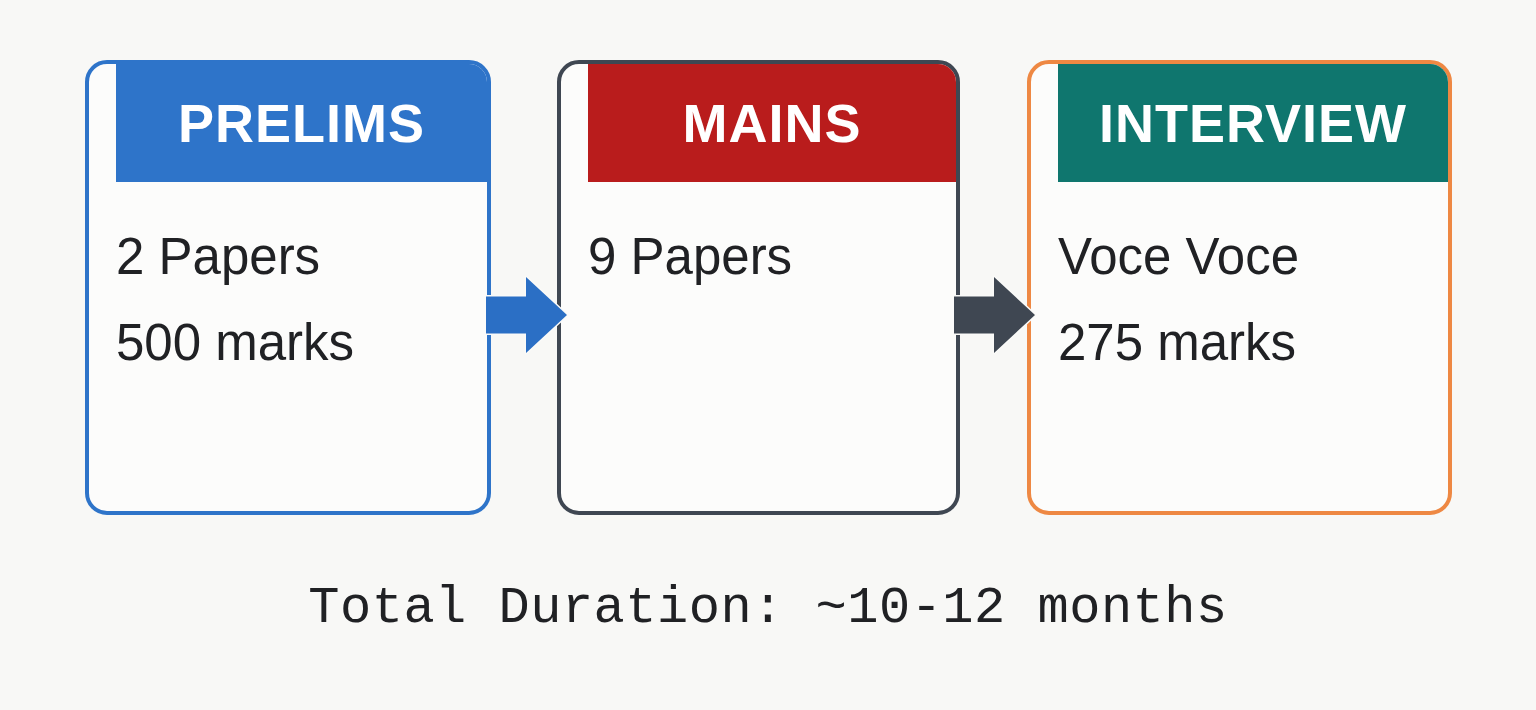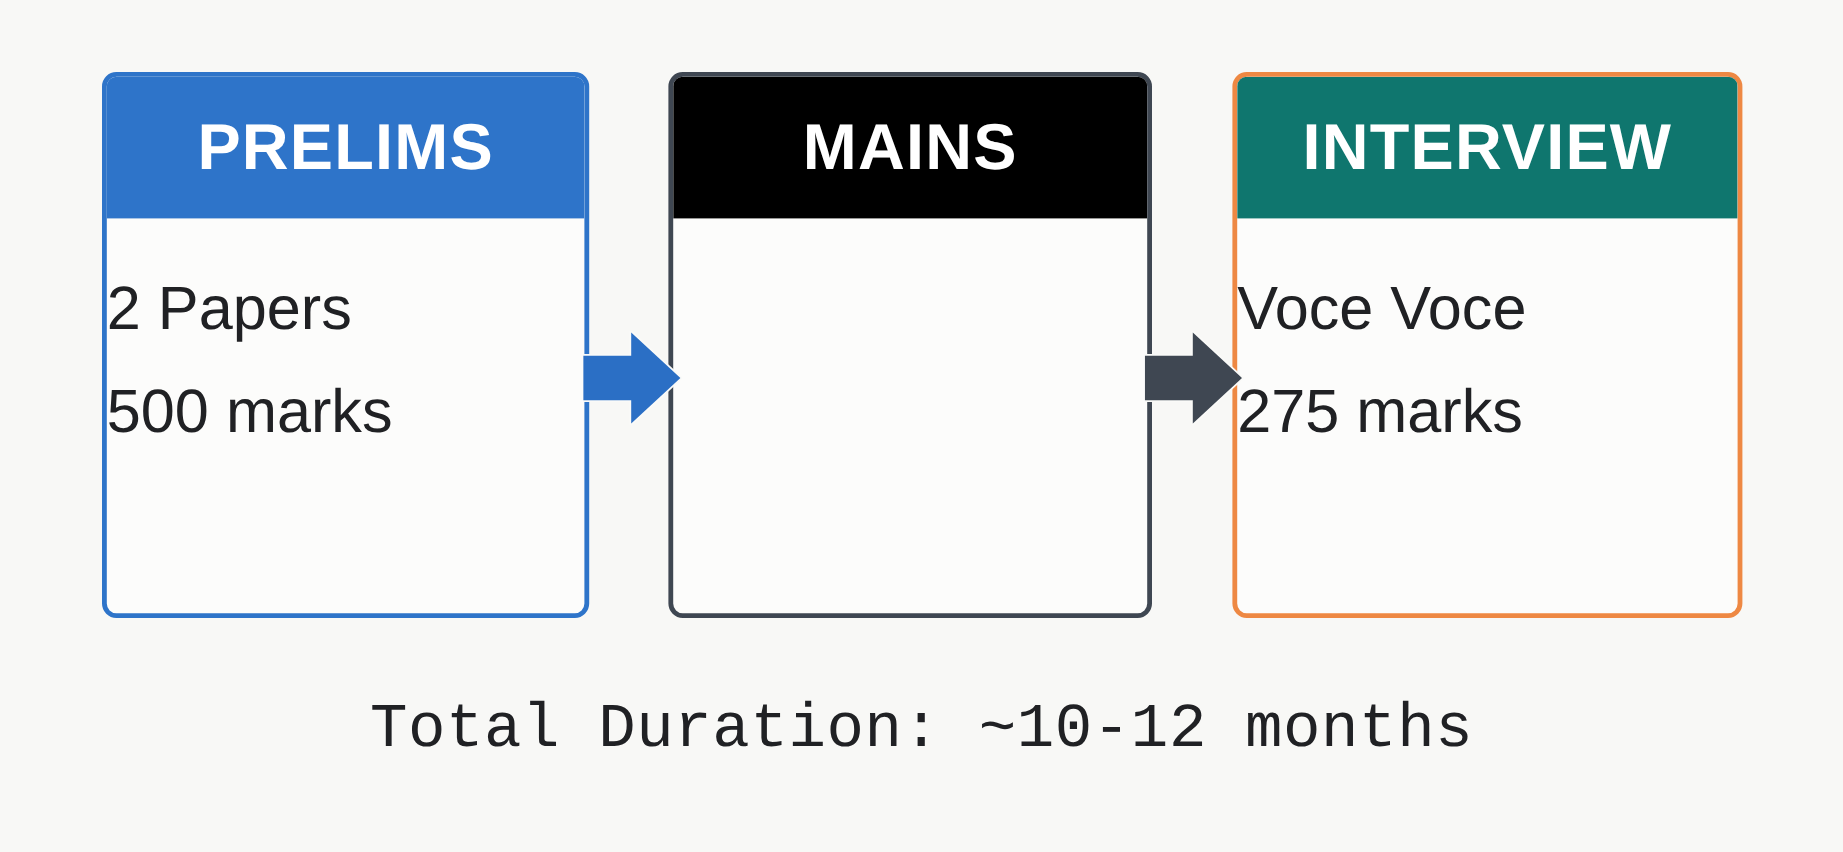--- a/index.html
+++ b/index.html
@@ -12,41 +12,42 @@
     position: relative;
     background: #f8f8f6;
     font-family: "Liberation Sans", sans-serif;
     overflow: hidden;
   }
   .card {
     position: absolute;
     top: 60px;
     height: 455px;
     box-sizing: border-box;
-    border-radius: 12px;
+    border-radius: 22px;
     border: 4px solid;
     background: #fcfcfb;
     overflow: hidden;
+    padding-left: 27px;
   }
   .card-prelims   { left: 85px;   width: 406px; border-color: #2e74c9; }
   .card-mains     { left: 557px;  width: 403px; border-color: #3f4752; }
   .card-interview { left: 1027px; width: 425px; border-color: #ee8843; }
 
   .card-header {
     height: 118px;
     display: flex;
     align-items: center;
     justify-content: center;
     color: #ffffff;
     font-size: 54px;
     font-weight: bold;
     letter-spacing: 1px;
   }
   .card-prelims   .card-header { background: #2e74c9; }
-  .card-mains     .card-header { background: #000000; }
+  .card-mains     .card-header { background: #b91c1c; }
   .card-interview .card-header { background: #0f766e; }
 
   .card-body {
     padding-top: 32px;
   }
   .card-line {
     height: 86px;
     line-height: 86px;
     text-align: left;
     font-size: 51px;
@@ -86,20 +87,21 @@
     <div class="card-line">2 Papers</div>
     <div class="card-line">500 marks</div>
   </div>
 </div>
 
 <div class="card card-mains">
   <div class="card-header">
     <span>MAINS</span>
   </div>
   <div class="card-body">
+    <div class="card-line">9 Papers</div>
   </div>
 </div>
 
 <div class="card card-interview">
   <div class="card-header">
     <span>INTERVIEW</span>
   </div>
   <div class="card-body">
     <div class="card-line">Voce Voce</div>
     <div class="card-line">275 marks</div>

